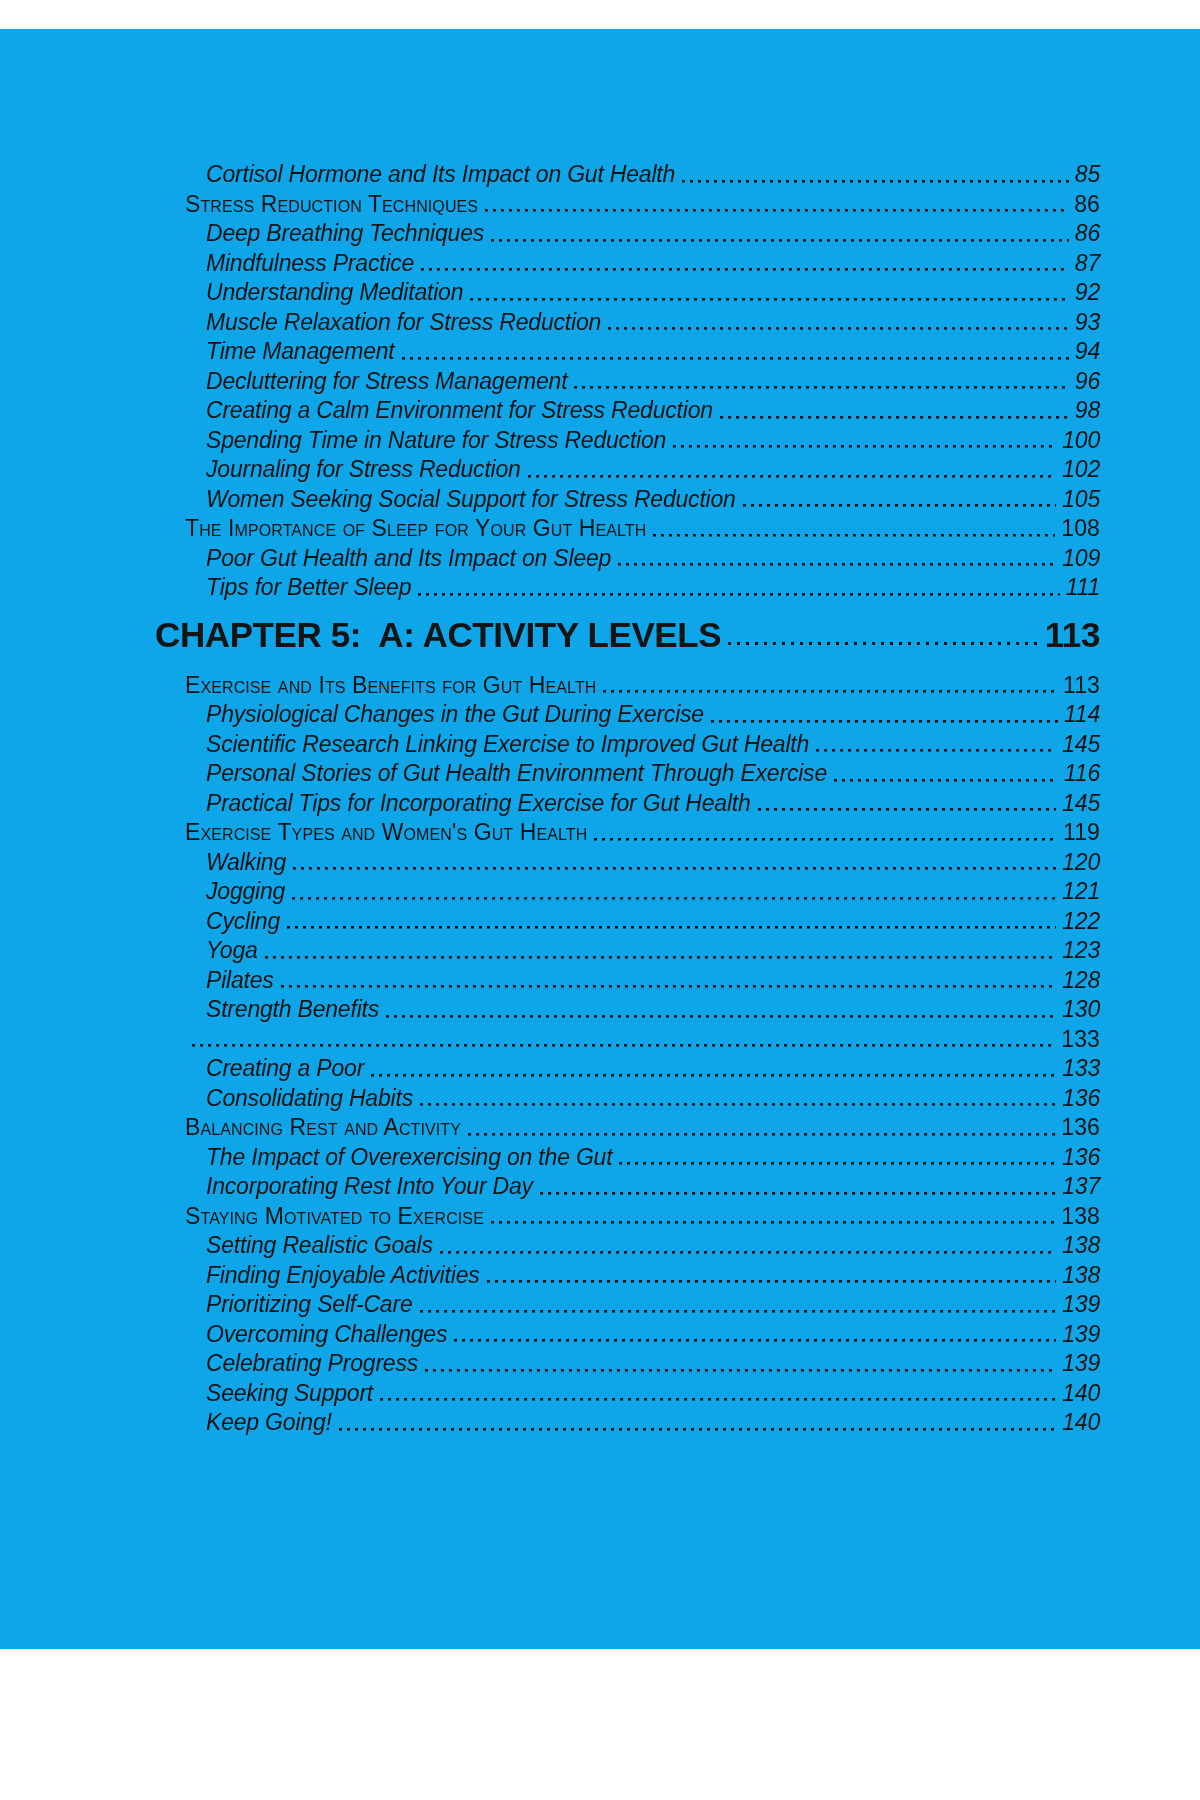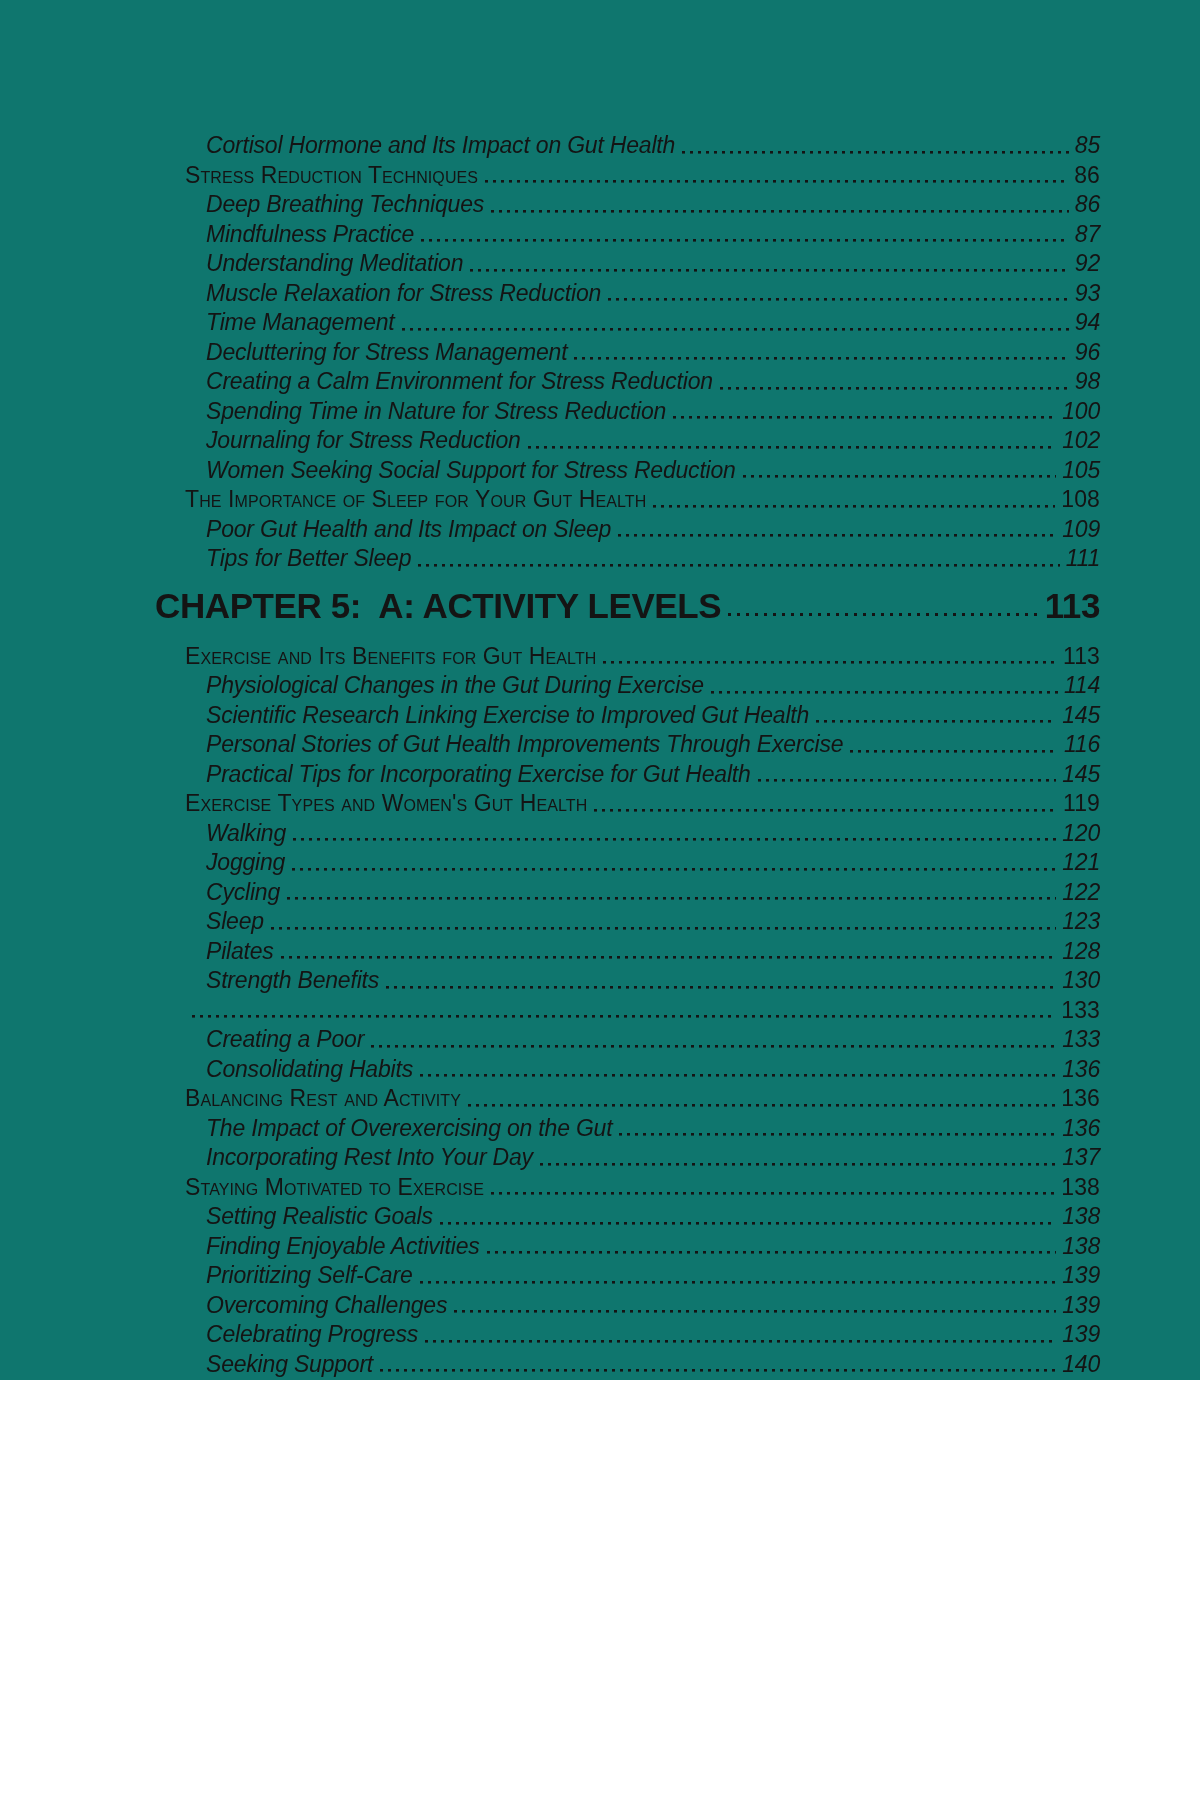--- a/index.html
+++ b/index.html
@@ -3,25 +3,26 @@
 <meta charset="utf-8">
 <style>
   html, body {
     margin: 0;
     padding: 0;
     background: #ffffff;
   }
   .page {
     position: relative;
     width: 1200px;
-    height: 1380px;
-    background: #0f766e;
+    height: 1620px;
+    background: #0ea5e9;
     color: #141414;
     font-family: "Liberation Sans", "DejaVu Sans", sans-serif;
     overflow: hidden;
+    margin-top: 29px;
   }
   .toc {
     position: absolute;
     left: 155px;
     top: 131px;
     width: 945px;
   }
   .toc-row {
     display: flex;
     height: 29.5px;
@@ -164,21 +165,21 @@
     <span class="t-label">Physiological Changes in the Gut During Exercise</span>
     <span class="t-leader"></span>
     <span class="t-page">114</span>
   </div>
       <div class="toc-row subsection">
     <span class="t-label">Scientific Research Linking Exercise to Improved Gut Health</span>
     <span class="t-leader"></span>
     <span class="t-page">145</span>
   </div>
       <div class="toc-row subsection">
-    <span class="t-label">Personal Stories of Gut Health Improvements Through Exercise</span>
+    <span class="t-label">Personal Stories of Gut Health Environment Through Exercise</span>
     <span class="t-leader"></span>
     <span class="t-page">116</span>
   </div>
       <div class="toc-row subsection">
     <span class="t-label">Practical Tips for Incorporating Exercise for Gut Health</span>
     <span class="t-leader"></span>
     <span class="t-page">145</span>
   </div>
       <div class="toc-row section">
     <span class="t-label">Exercise Types and Women's Gut Health</span>
@@ -194,21 +195,21 @@
     <span class="t-label">Jogging</span>
     <span class="t-leader"></span>
     <span class="t-page">121</span>
   </div>
       <div class="toc-row subsection">
     <span class="t-label">Cycling</span>
     <span class="t-leader"></span>
     <span class="t-page">122</span>
   </div>
       <div class="toc-row subsection">
-    <span class="t-label">Sleep</span>
+    <span class="t-label">Yoga</span>
     <span class="t-leader"></span>
     <span class="t-page">123</span>
   </div>
       <div class="toc-row subsection">
     <span class="t-label">Pilates</span>
     <span class="t-leader"></span>
     <span class="t-page">128</span>
   </div>
       <div class="toc-row subsection">
     <span class="t-label">Strength Benefits</span>

